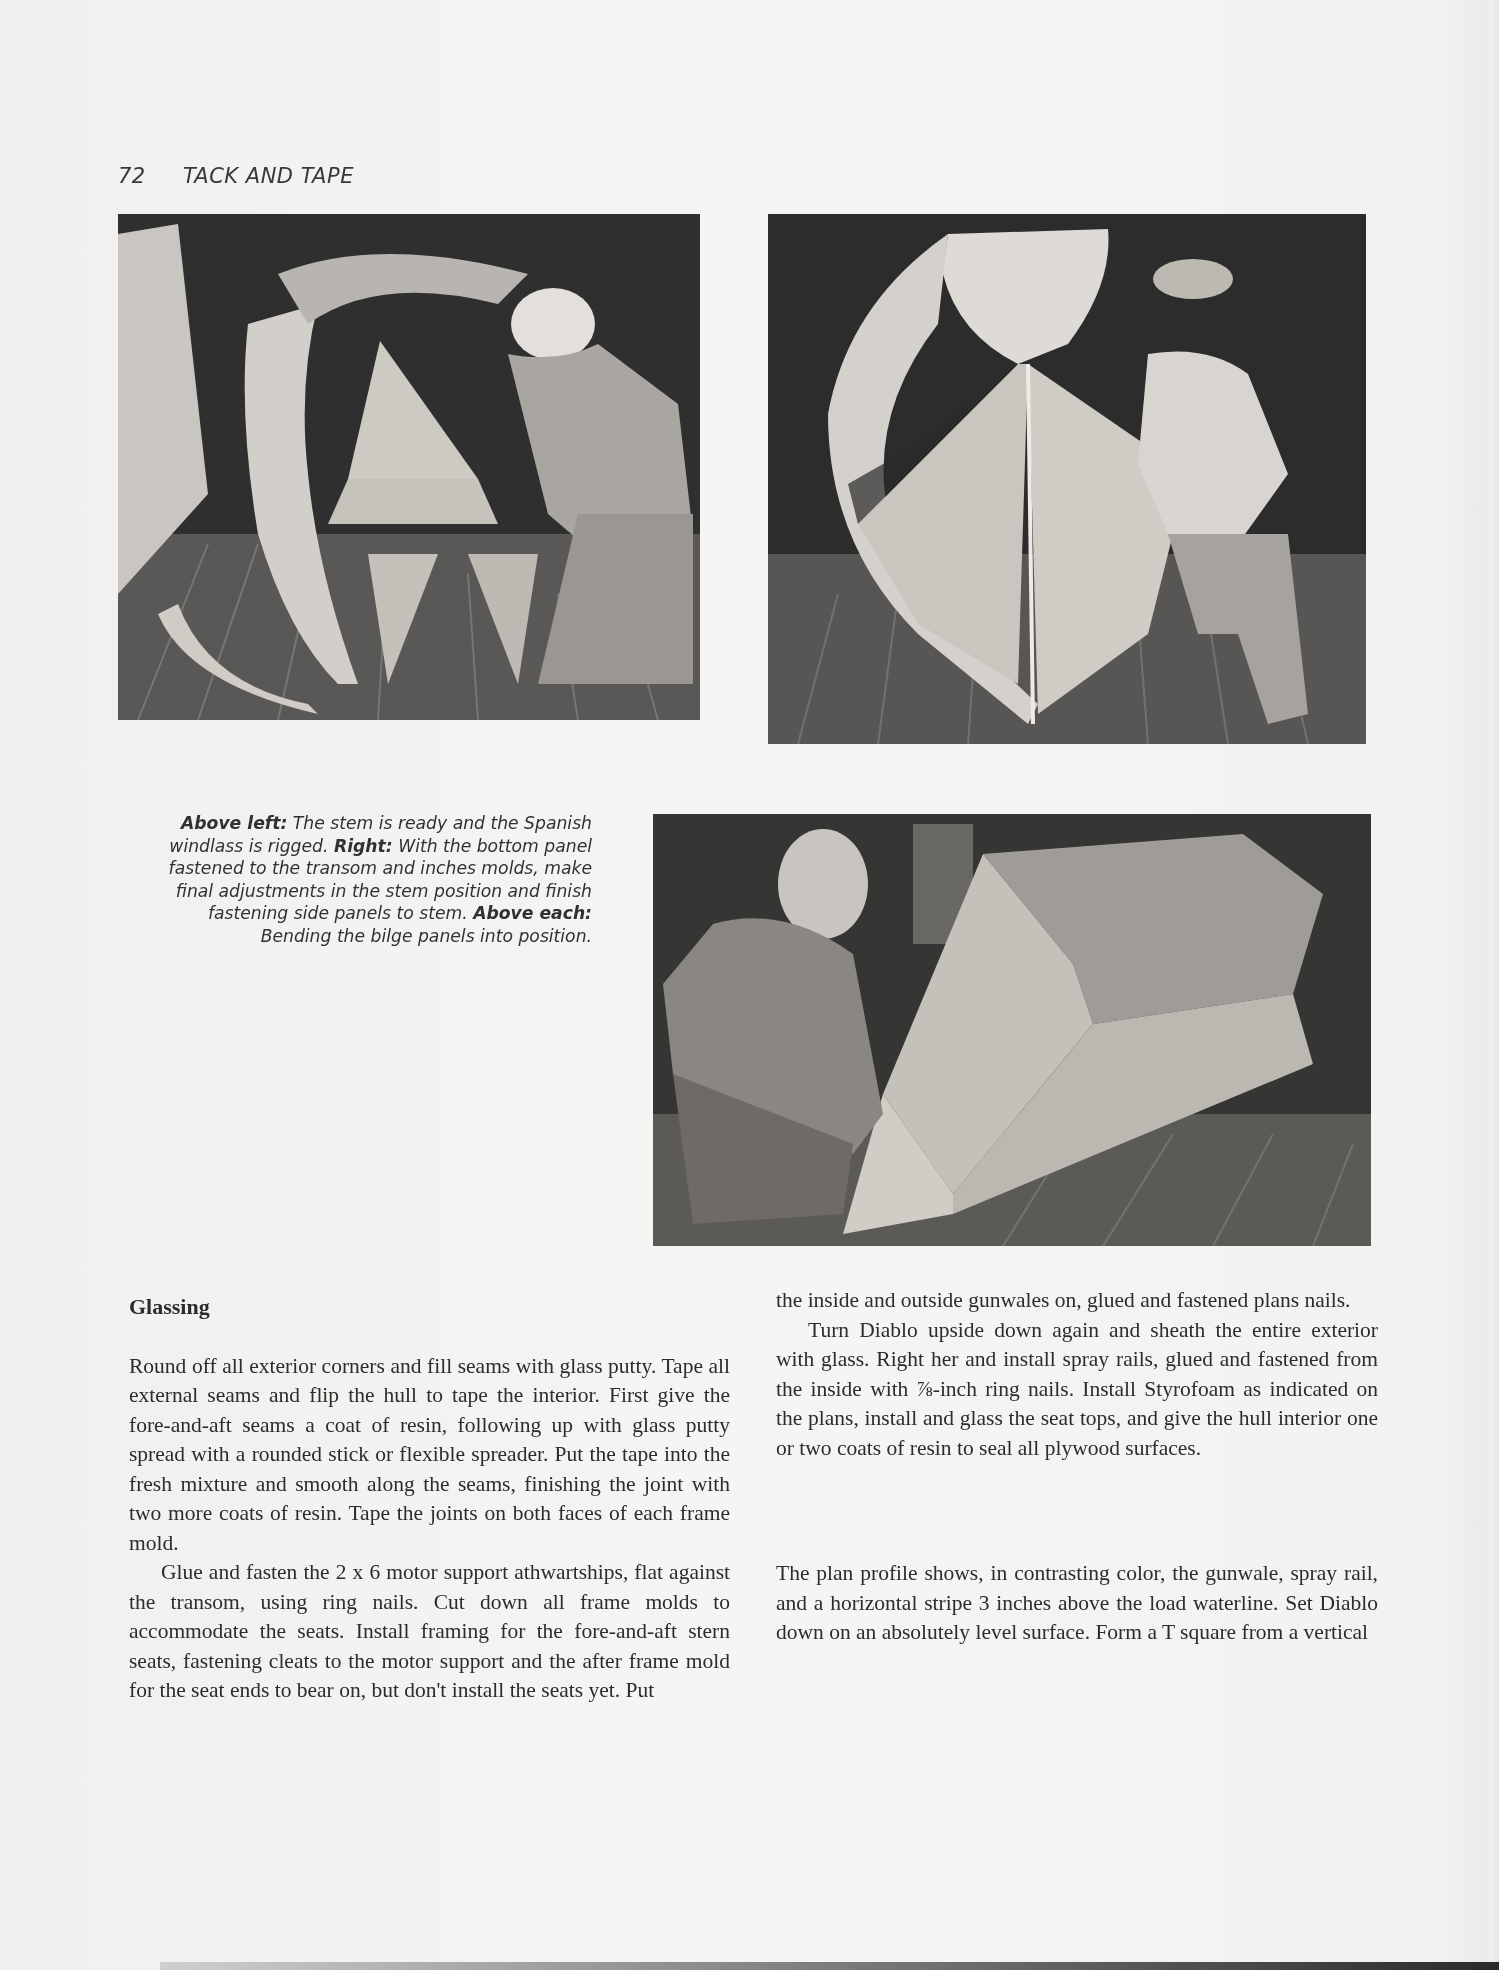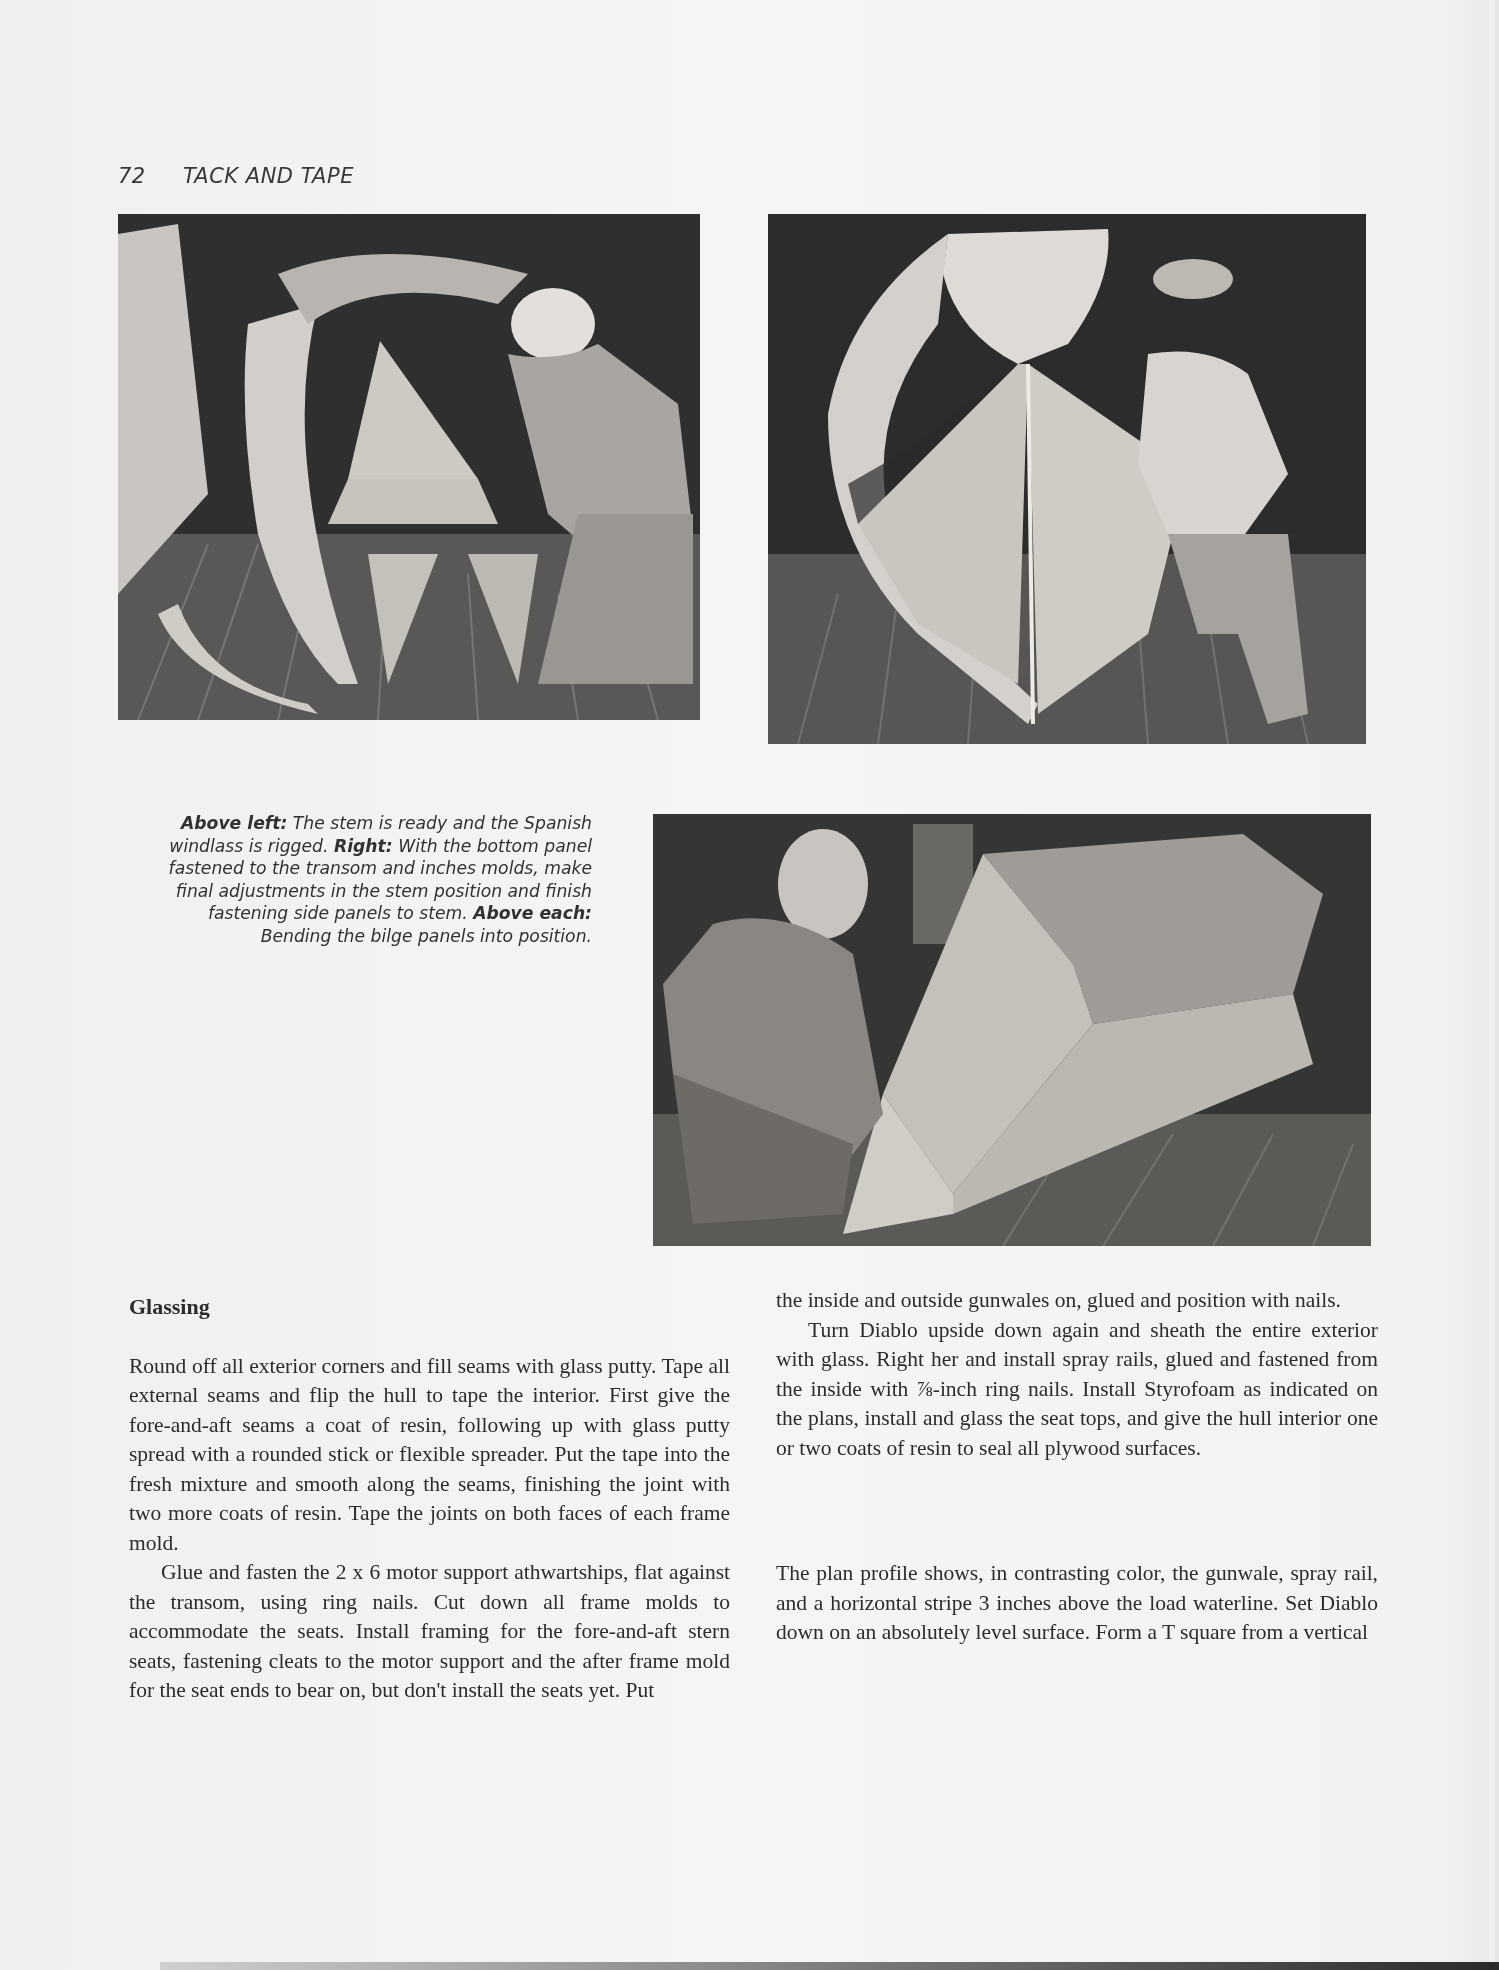--- a/index.html
+++ b/index.html
@@ -127,18 +127,18 @@
 </div>
 
 <div class="col col-left">
   <h2 class="heading">Glassing</h2>
   <div class="gap-heading"></div>
   <p>Round off all exterior corners and fill seams with glass putty. Tape all external seams and flip the hull to tape the interior. First give the fore-and-aft seams a coat of resin, following up with glass putty spread with a rounded stick or flexible spreader. Put the tape into the fresh mixture and smooth along the seams, finishing the joint with two more coats of resin. Tape the joints on both faces of each frame mold.</p>
   <p class="indent">Glue and fasten the 2 x 6 motor support athwartships, flat against the transom, using ring nails. Cut down all frame molds to accommodate the seats. Install framing for the fore-and-aft stern seats, fastening cleats to the motor support and the after frame mold for the seat ends to bear on, but don't install the seats yet. Put</p>
 </div>
 
 <div class="col col-right">
-  <p>the inside and outside gunwales on, glued and position with nails.</p>
+  <p>the inside and outside gunwales on, glued and fastened plans nails.</p>
   <p class="indent">Turn Diablo upside down again and sheath the entire exterior with glass. Right her and install spray rails, glued and fastened from the inside with ⅞-inch ring nails. Install Styrofoam as indicated on the plans, install and glass the seat tops, and give the hull interior one or two coats of resin to seal all plywood surfaces.</p>
   <div style="height:66px"></div>
   <div class="gap-heading"></div>
   <p>The plan profile shows, in contrasting color, the gunwale, spray rail, and a horizontal stripe 3 inches above the load waterline. Set Diablo down on an absolutely level surface. Form a T square from a vertical</p>
 </div>
 
 </body></html>

